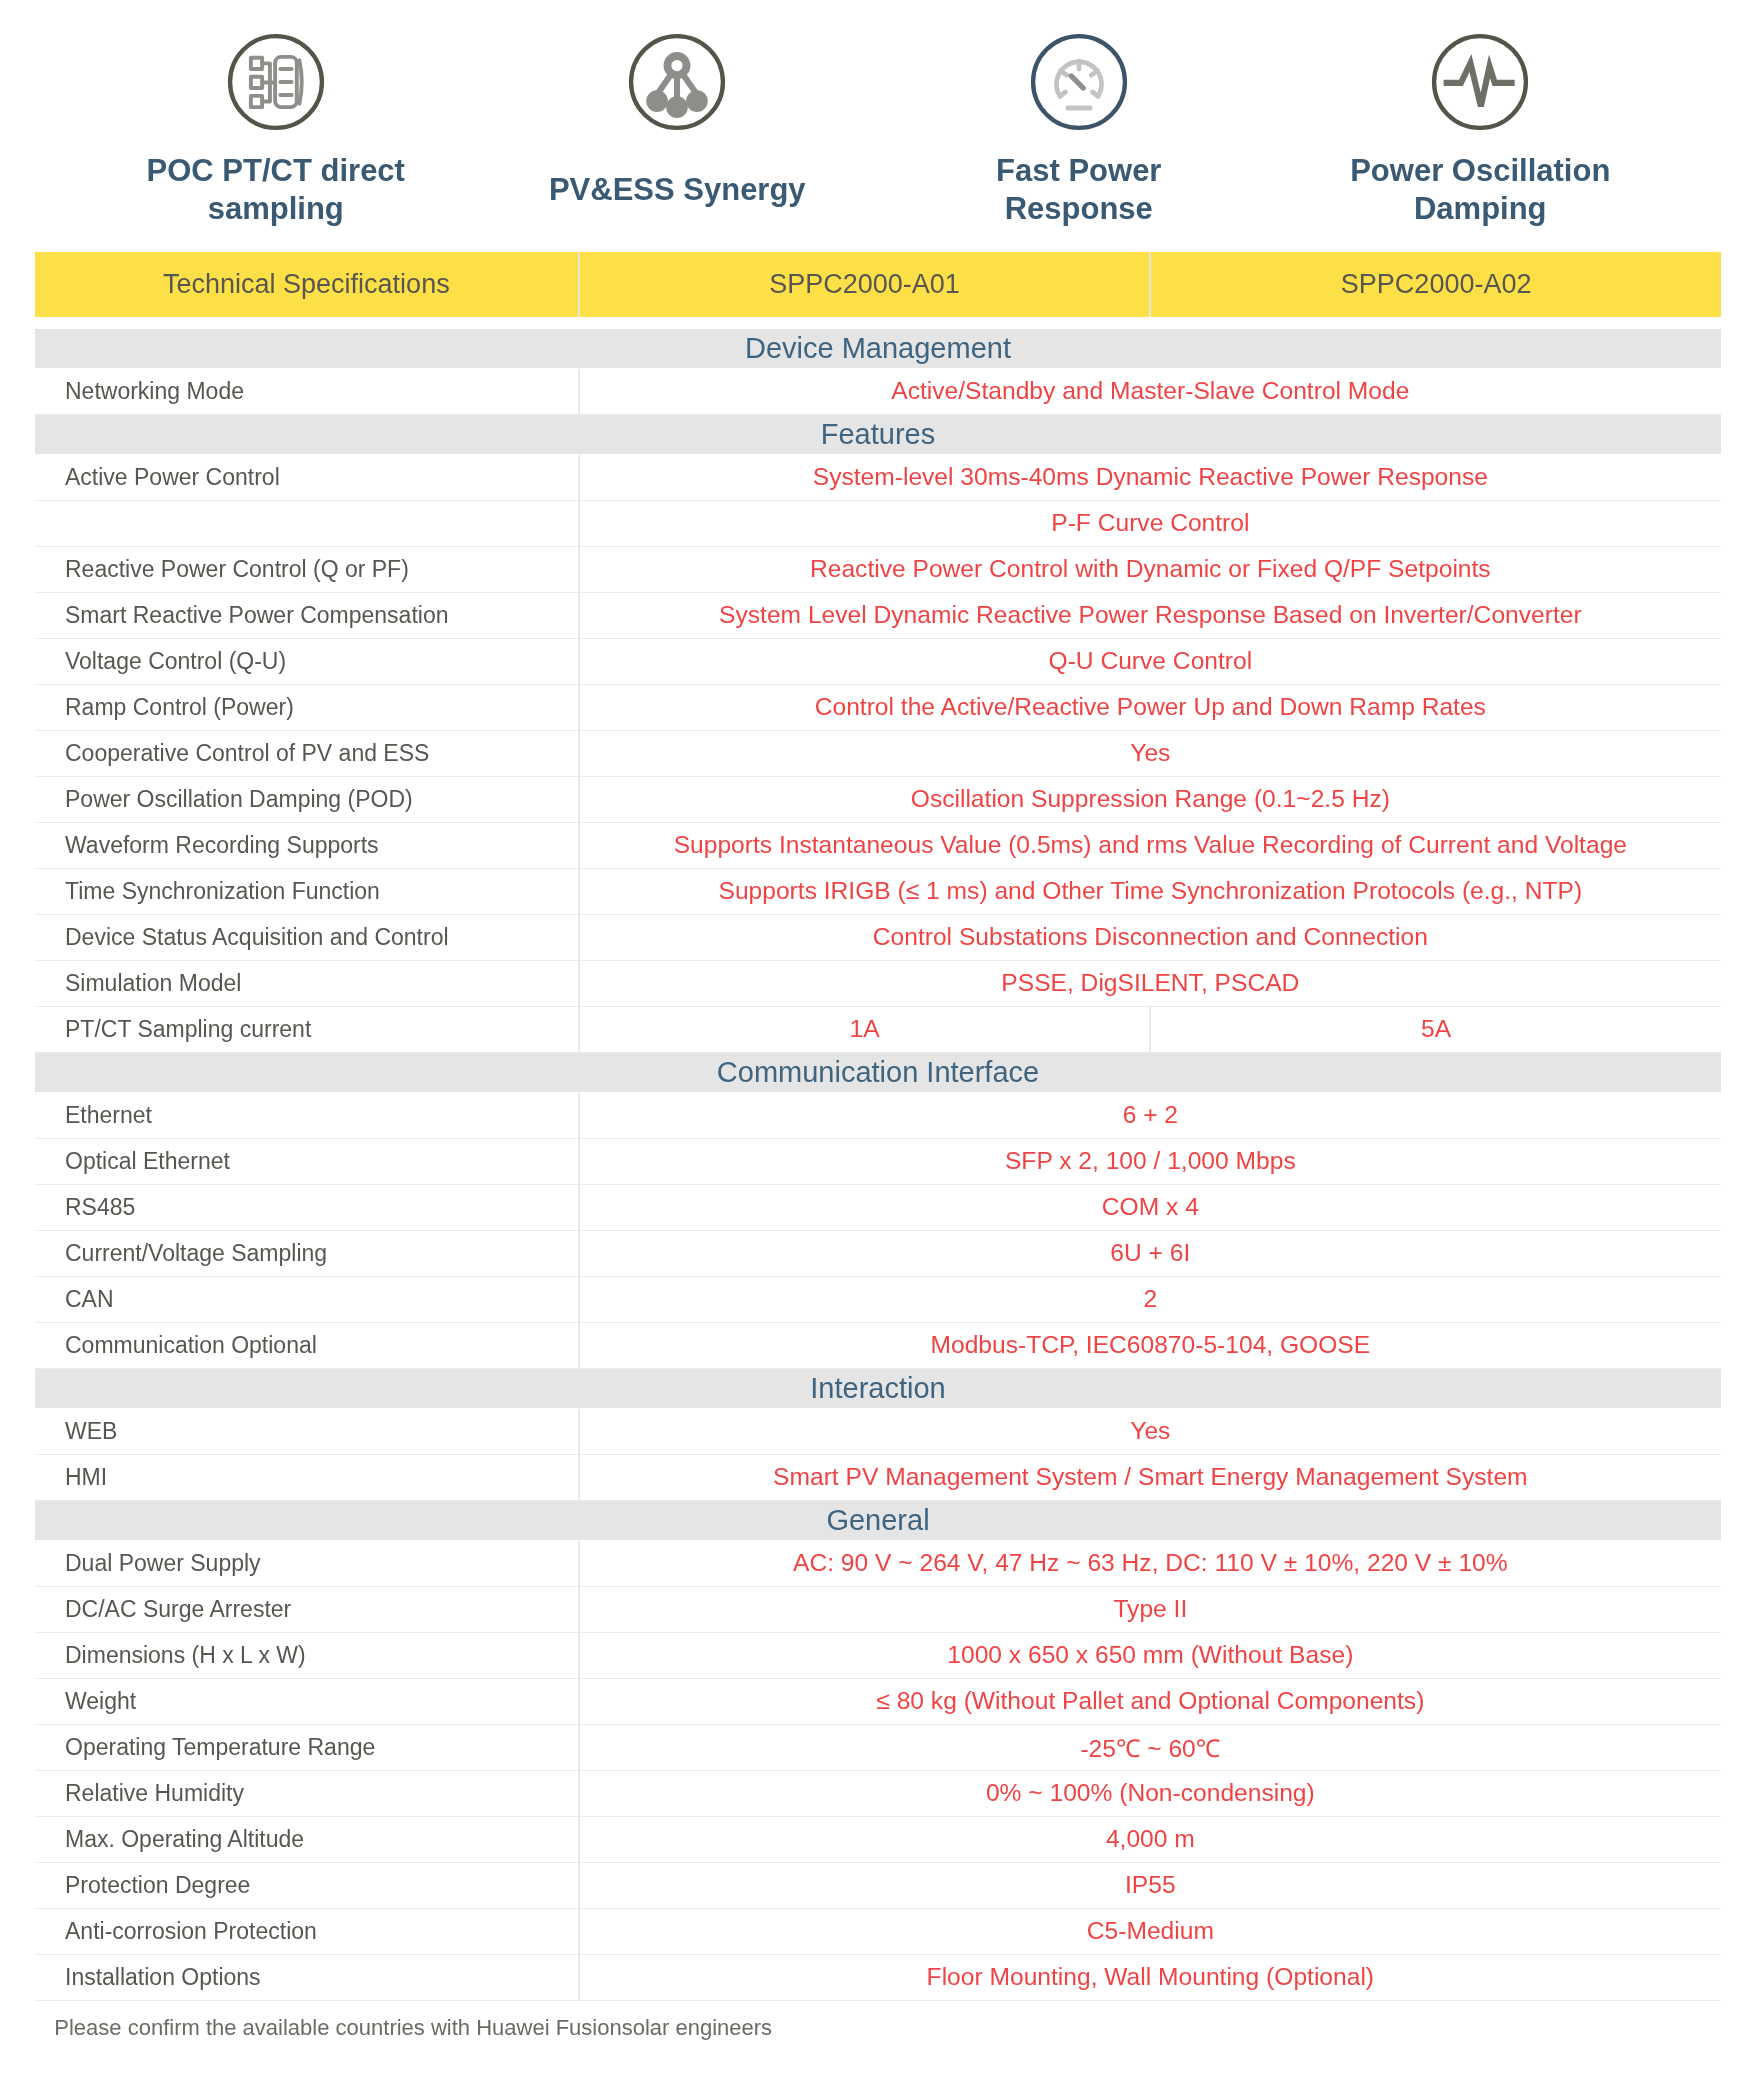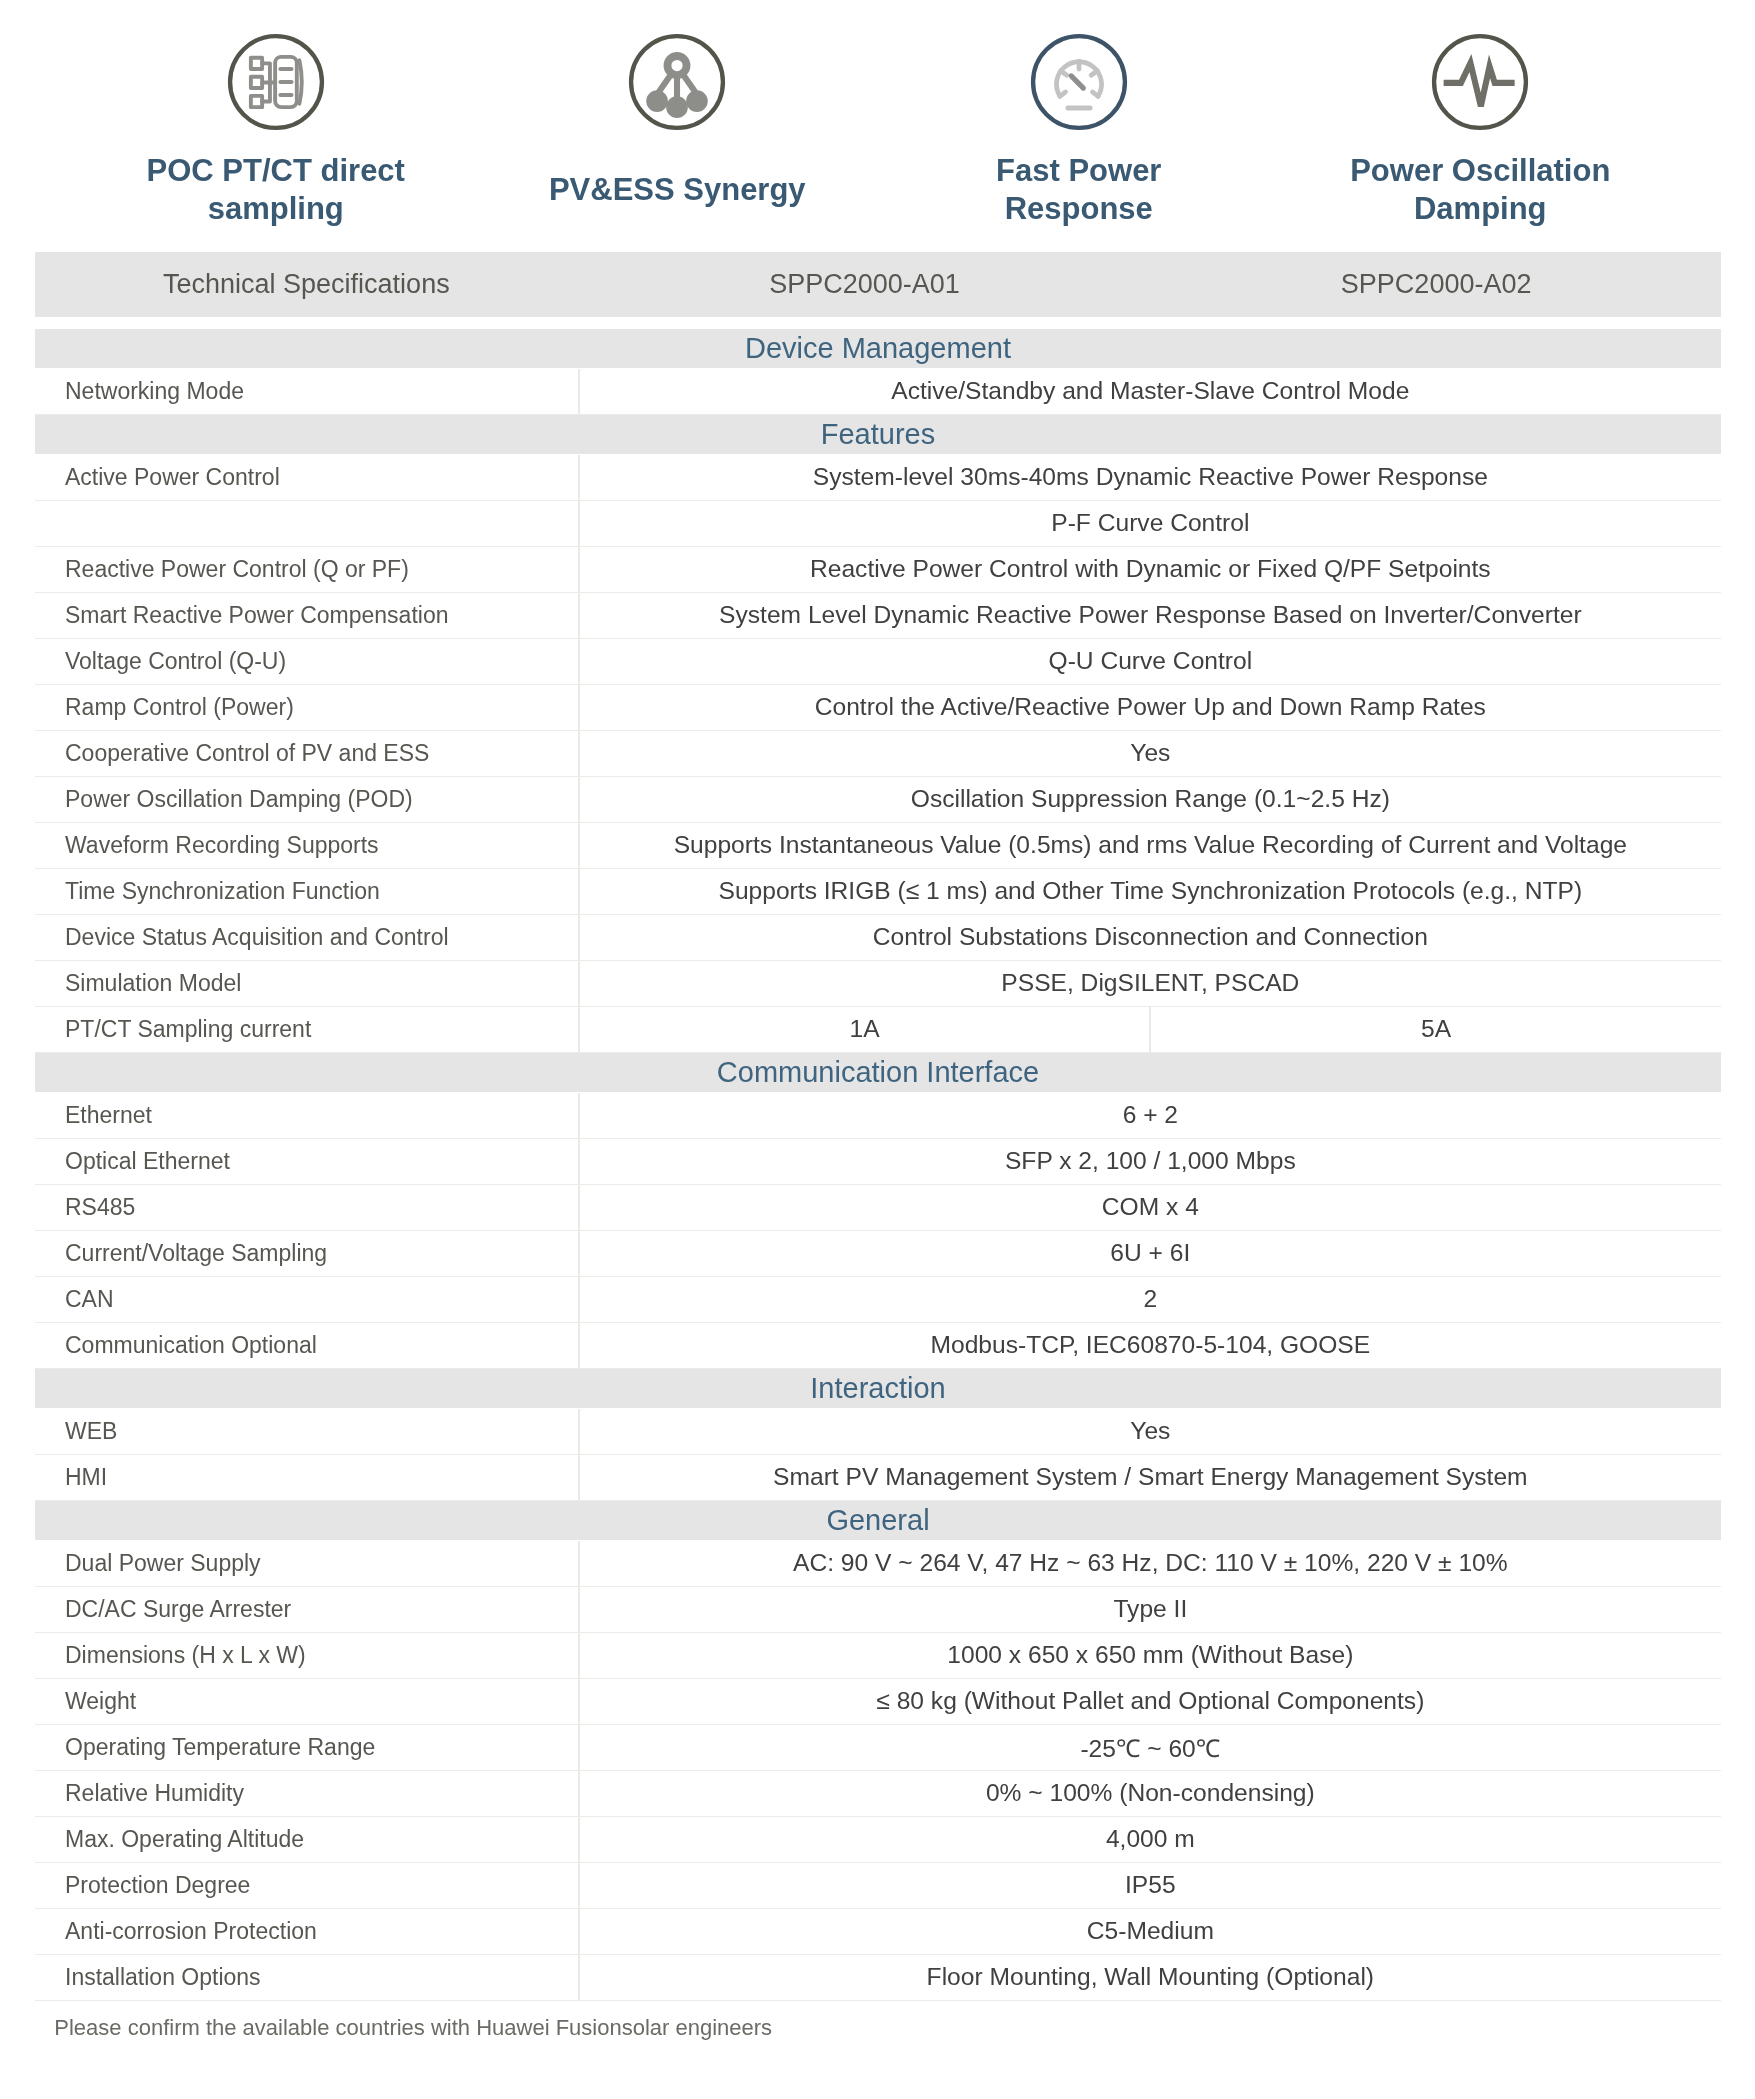--- a/index.html
+++ b/index.html
@@ -20,21 +20,21 @@
     margin-top:10.5px; min-height:91px;
     display:flex; align-items:center; text-align:center;
     font-size:31px; font-weight:bold; color:#3a5a74; line-height:1.22;
     max-width:307px;
   }
 
   
   .spec-table { margin:16px 35px 0 35px; }
   .header-row {
     display:grid; grid-template-columns:618fr 651fr 651fr;
-    background:#e5e5e5; height:65px;
+    background:#fde047; height:65px;
   }
   .header-cell {
     display:flex; align-items:center; justify-content:center;
     font-size:27px; color:#585650;
   }
   .header-cell + .header-cell { border-left:2.6px solid #e9e4df; }
   .table-gap { height:12.3px; background:#ffffff; }
 
   .section-band {
     height:40px; background:#e5e5e5;
@@ -45,21 +45,21 @@
   .spec-row {
     display:grid; grid-template-columns:618fr 651fr 651fr;
     height:46px; border-bottom:1.8px solid #edebe8;
   }
   .label-cell {
     display:flex; align-items:center;
     padding-left:30px; font-size:23px; color:#575650;
   }
   .value-cell {
     display:flex; align-items:center; justify-content:center;
-    font-size:24.6px; color:#404040;
+    font-size:24.6px; color:#ef4444;
     border-left:2.6px solid #ece8e4;
     text-align:right;
   }
   .value-cell.merged { grid-column:2 / 4; }
 
   .footer-note {
     margin:14px 35px 0 35px; padding-left:19.3px;
     font-size:22px; color:#6b6a64;
   }
 </style>

